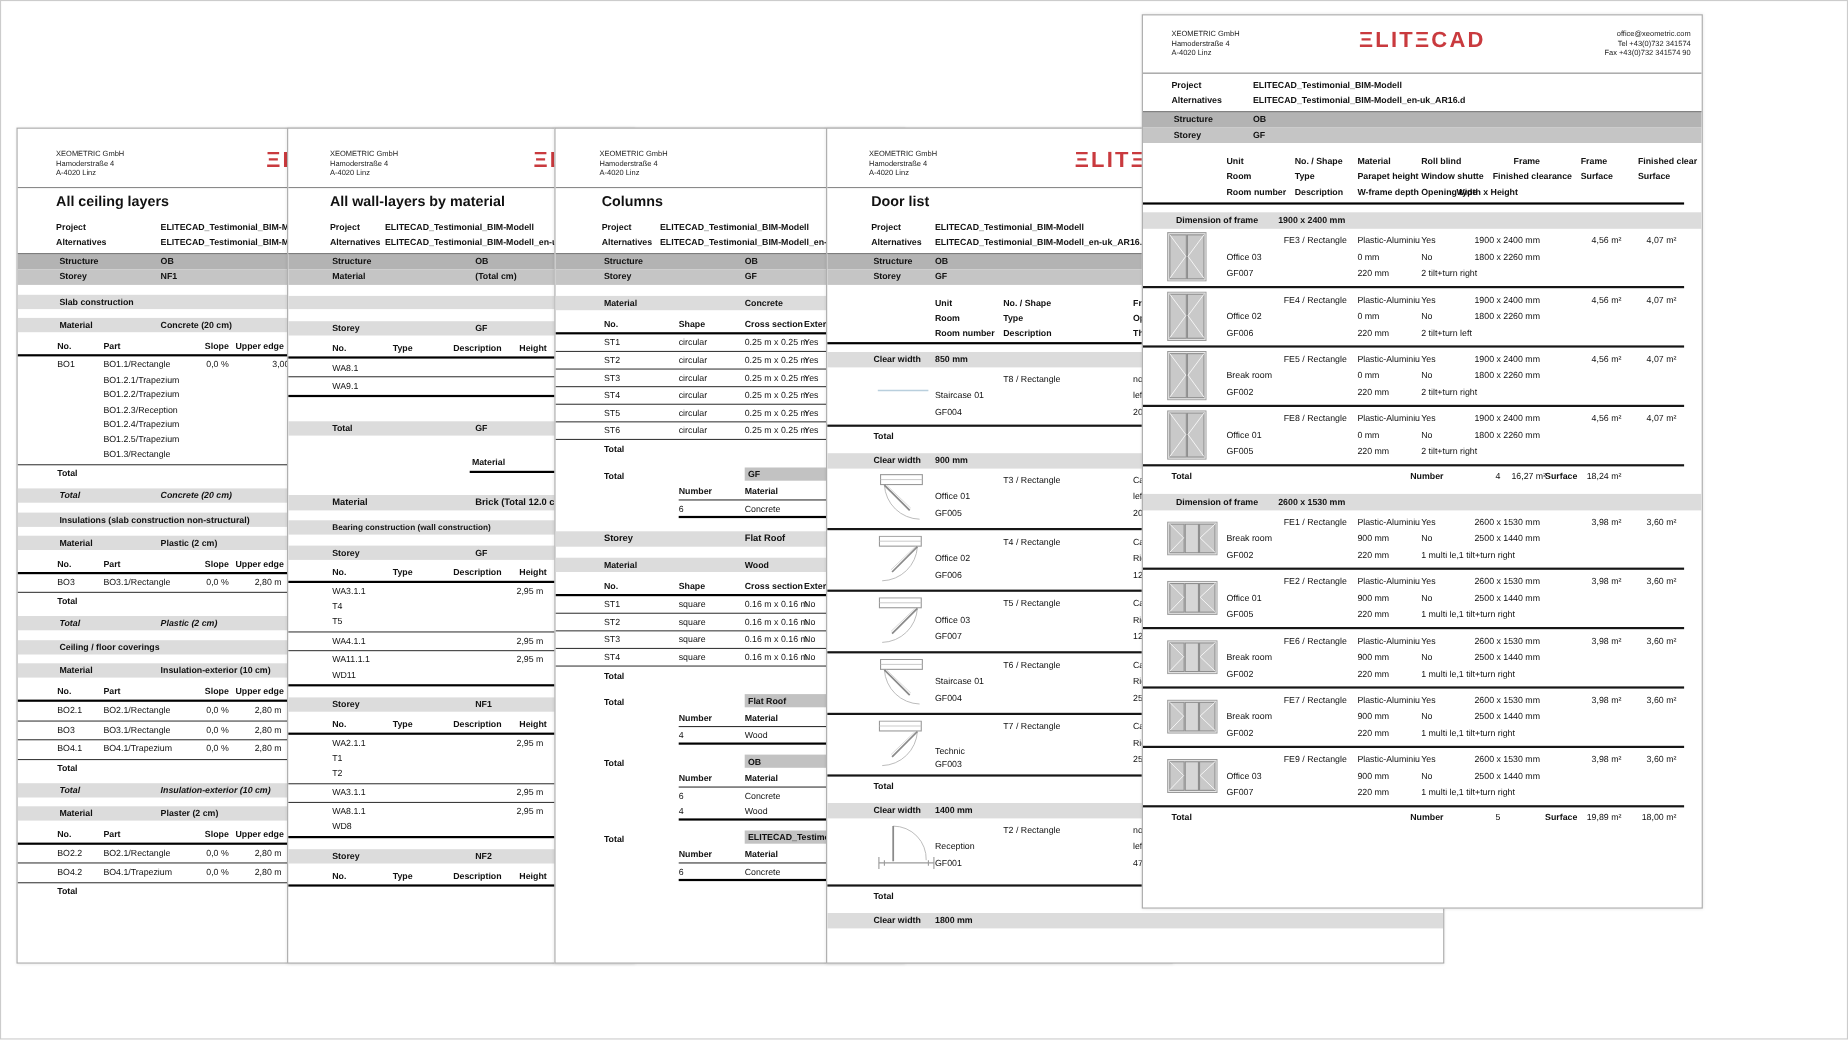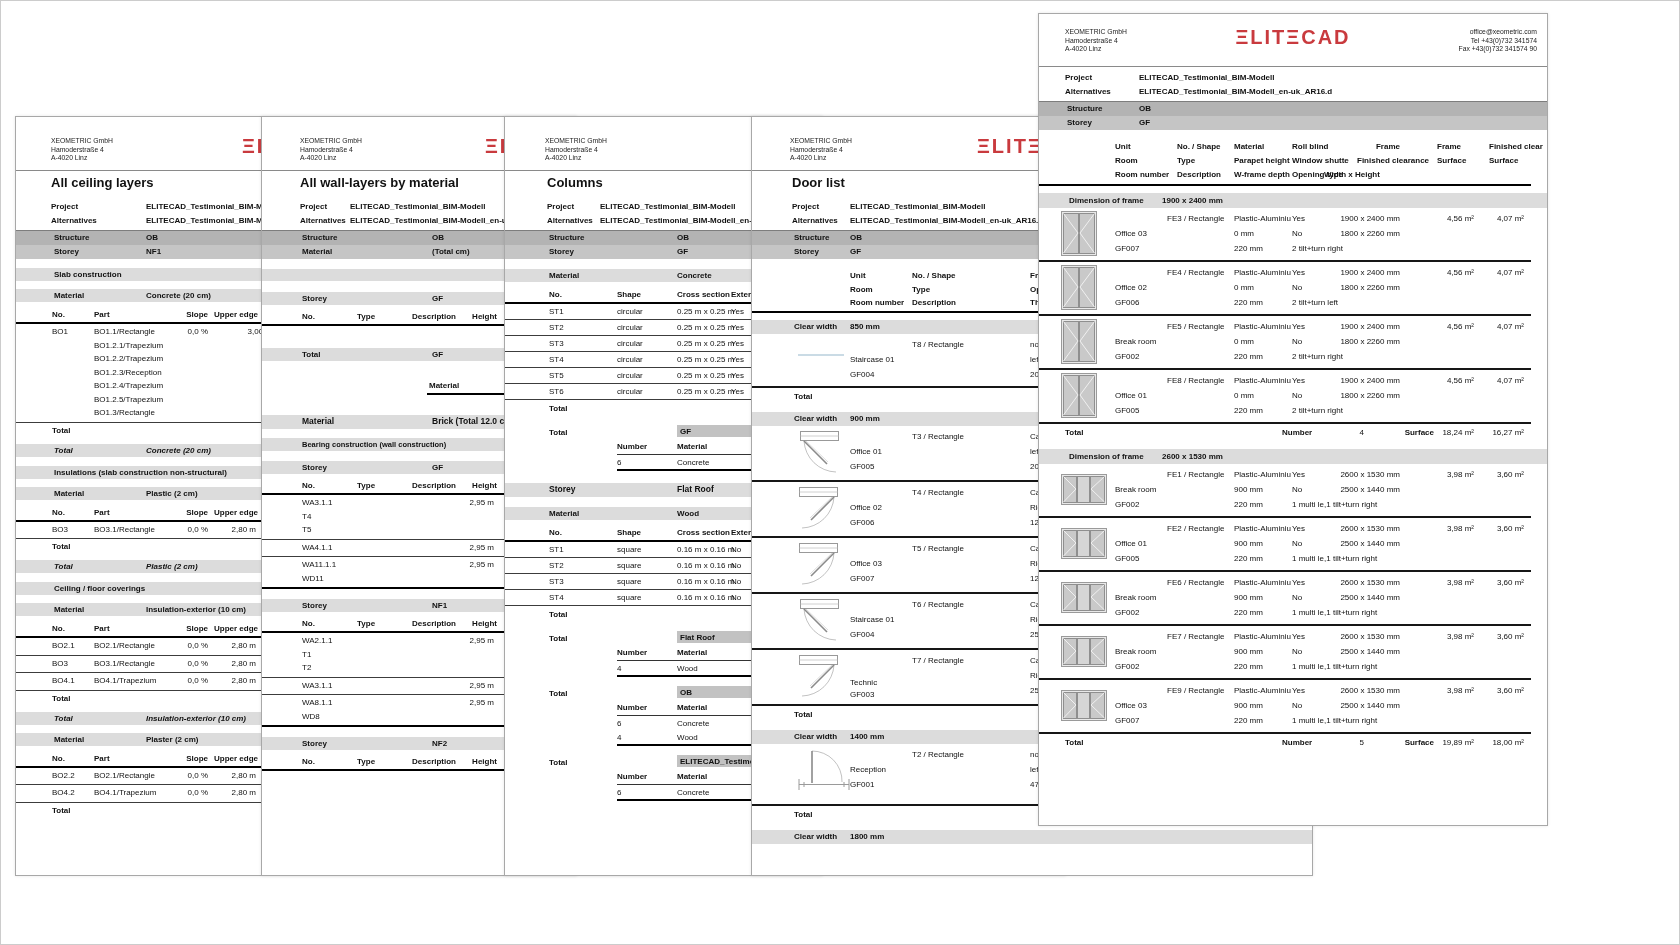--- a/index.html
+++ b/index.html
@@ -215,20 +215,26 @@
         <div class="block bar bar-light" style="height: 13px; margin-top: 11px;">
           <span class="t" style="left: 40px; top: 0px; font-weight: bold;">Storey</span>
           <span class="t" style="left: 170px; top: 0px; font-weight: bold;">GF</span>
         </div>
         <div class="block" style="height: 14px; margin-top: 5px; border-bottom: 2px solid rgb(0, 0, 0); width: 462px;">
           <span class="t" style="left: 40px; top: 0px; font-weight: bold;">No.</span>
           <span class="t" style="left: 95px; top: 0px; font-weight: bold;">Type</span>
           <span class="t" style="left: 150px; top: 0px; font-weight: bold;">Description</span>
           <span class="t" style="left: 85px; width: 150px; text-align: right; top: 0px; font-weight: bold;">Height</span>
         </div>
+        <div class="block" style="height: 16px; border-bottom: 1.5px solid rgb(60, 60, 60); width: 462px;">
+          <span class="t" style="left: 40px; top: 2px;">WA8.1</span>
+        </div>
+        <div class="block" style="height: 16px; border-bottom: 2px solid rgb(0, 0, 0); width: 462px;">
+          <span class="t" style="left: 40px; top: 2px;">WA9.1</span>
+        </div>
         <div class="block bar bar-light" style="height: 13px; margin-top: 22px;">
           <span class="t" style="left: 40px; top: 0px; font-weight: bold;">Total</span>
           <span class="t" style="left: 170px; top: 0px; font-weight: bold;">GF</span>
         </div>
         <div class="block" style="height: 14px; margin-top: 18px; margin-left: 165px; width: 175px; border-bottom: 2px solid rgb(0, 0, 0);">
           <span class="t" style="left: 2px; top: 0px; font-weight: bold;">Material</span>
         </div>
         <div class="block bar bar-light" style="height: 14px; margin-top: 20px;">
           <span class="t" style="left: 40px; top: 0px; font-weight: bold; font-size: 8.5px;">Material</span>
           <span class="t" style="left: 170px; top: 0px; font-weight: bold; font-size: 8.5px;">Brick (Total 12.0 cm)</span>
@@ -800,21 +806,21 @@
           <span class="t" style="left: 76px; top: 34px;">GF005</span>
           <span class="t" style="left: 195px; top: 34px;">220 mm</span>
           <span class="t" style="left: 253px; top: 34px;">2 tilt+turn right</span>
         </div>
         <div class="block" style="height: 18px; width: 492px;">
           <span class="t" style="left: 26px; top: 2px; font-weight: bold;">Total</span>
           <span class="t" style="left: 243px; top: 2px; font-weight: bold;">Number</span>
           <span class="t" style="left: 175px; width: 150px; text-align: right; top: 2px;">4</span>
           <span class="t" style="left: 245px; width: 150px; text-align: right; top: 2px; font-weight: bold;">Surface</span>
           <span class="t" style="left: 285px; width: 150px; text-align: right; top: 2px;">18,24 m²</span>
-          <span class="t" style="left: 335px; width: 150px; text-align: right; top: 2px;">16,27 m²</span>
+          <span class="t" style="left: 335px; width: 150px; top: 2px;">16,27 m²</span>
         </div>
         <div class="block bar bar-light" style="height: 15px; margin-top: 7px;">
           <span class="t" style="left: 30px; top: 1px; font-weight: bold;">Dimension of frame</span>
           <span class="t" style="left: 123px; top: 1px; font-weight: bold;">2600 x 1530 mm</span>
         </div>
         <div class="block" style="height: 52px; border-bottom: 2px solid rgb(22, 22, 22); width: 492px;">
           <span style="position: absolute; left: 22px; top: 10px; line-height: 0;"><svg width="46" height="31" viewBox="0 0 46 31">
               <rect x="0.5" y="0.5" width="45" height="30" fill="#e9e9e9" stroke="#9a9a9a"></rect>
               <rect x="2.5" y="2.5" width="13" height="26" fill="#c9c9c9" stroke="#8f8f8f"></rect>
               <rect x="16.5" y="2.5" width="12" height="26" fill="#d6d6d6" stroke="#8f8f8f"></rect>

